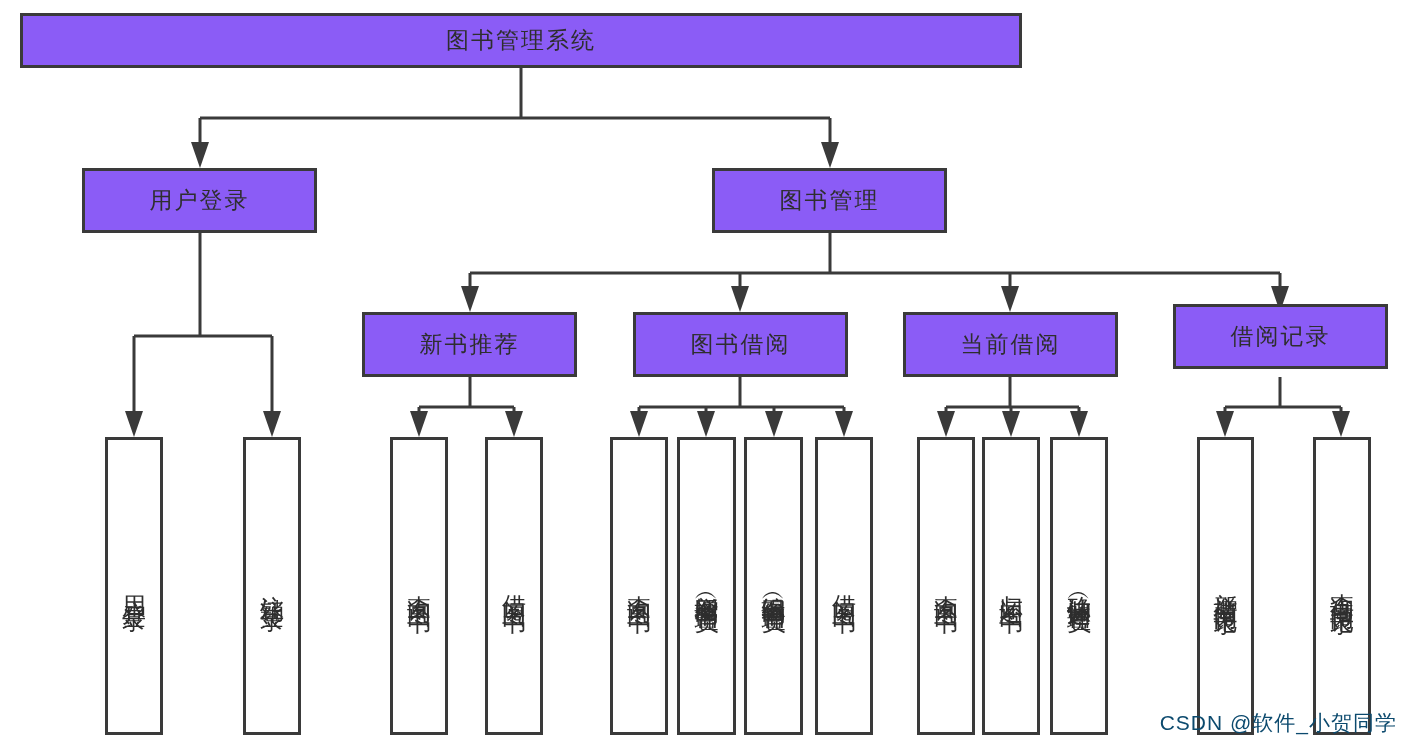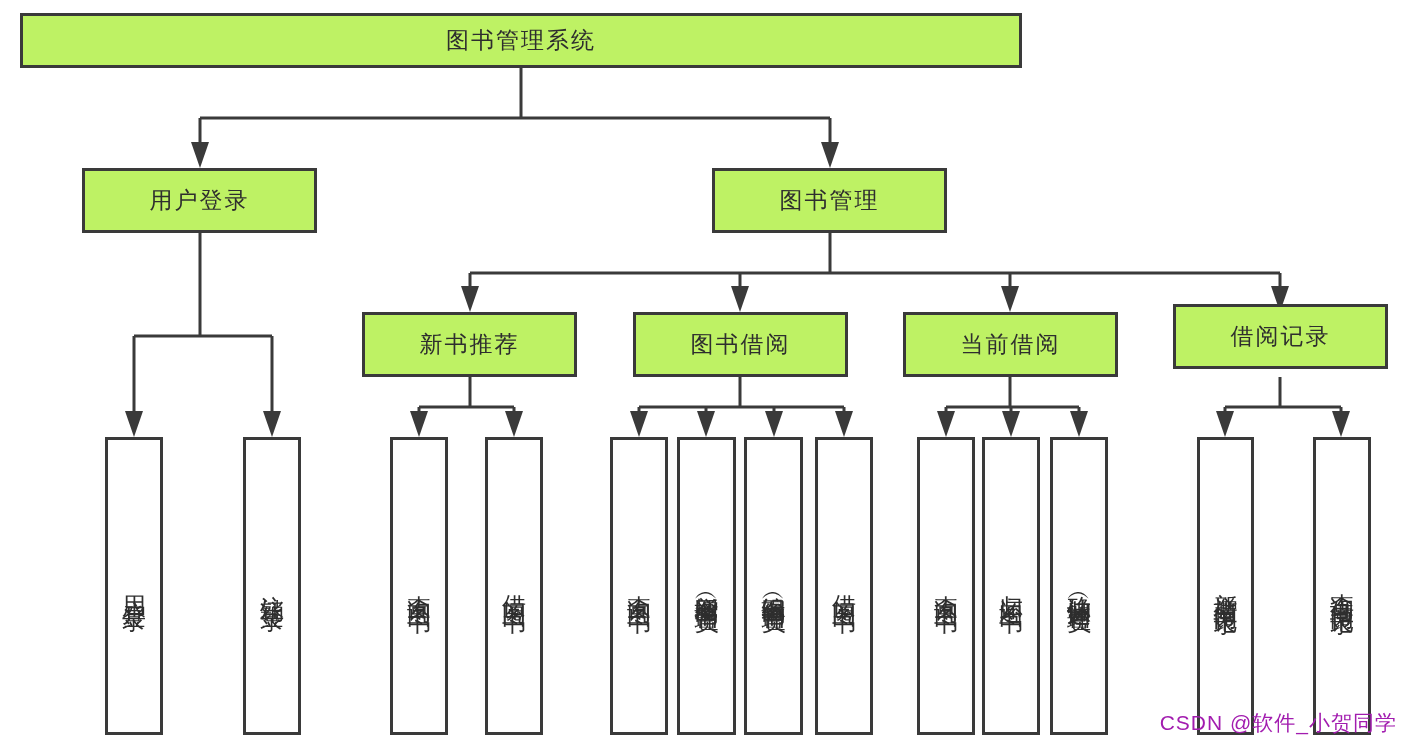--- a/index.html
+++ b/index.html
@@ -9,21 +9,21 @@
     position: relative;
     overflow: hidden;
     font-family: "Liberation Sans", sans-serif;
   }
   #diagram { position: absolute; left: 0; top: 0; width: 1405px; height: 747px; }
   svg.wires { position: absolute; left: 0; top: 0; }
   .hnode {
     position: absolute;
     box-sizing: border-box;
     border: 3px solid #3a3a3a;
-    background: #bef264;
+    background: #8b5cf6;
     display: flex;
     align-items: center;
     justify-content: center;
     font-size: 23px;
     letter-spacing: 2px;
     color: #2e2e2e;
   }
   .vnode {
     position: absolute;
     box-sizing: border-box;
@@ -37,21 +37,21 @@
     letter-spacing: 5px;
     color: #2e2e2e;
     line-height: 1;
   }
   .watermark {
     position: absolute;
     right: 8px;
     top: 709px;
     font-size: 21px;
     letter-spacing: 1px;
-    color: #a21caf;
+    color: #0c4a6e;
     white-space: nowrap;
   }
 </style>
 </head>
 <body>
 
 <div id="diagram">
 
   <svg class="wires" width="1405" height="747" viewBox="0 0 1405 747">
     <g stroke="#3a3a3a" stroke-width="3" fill="none">

